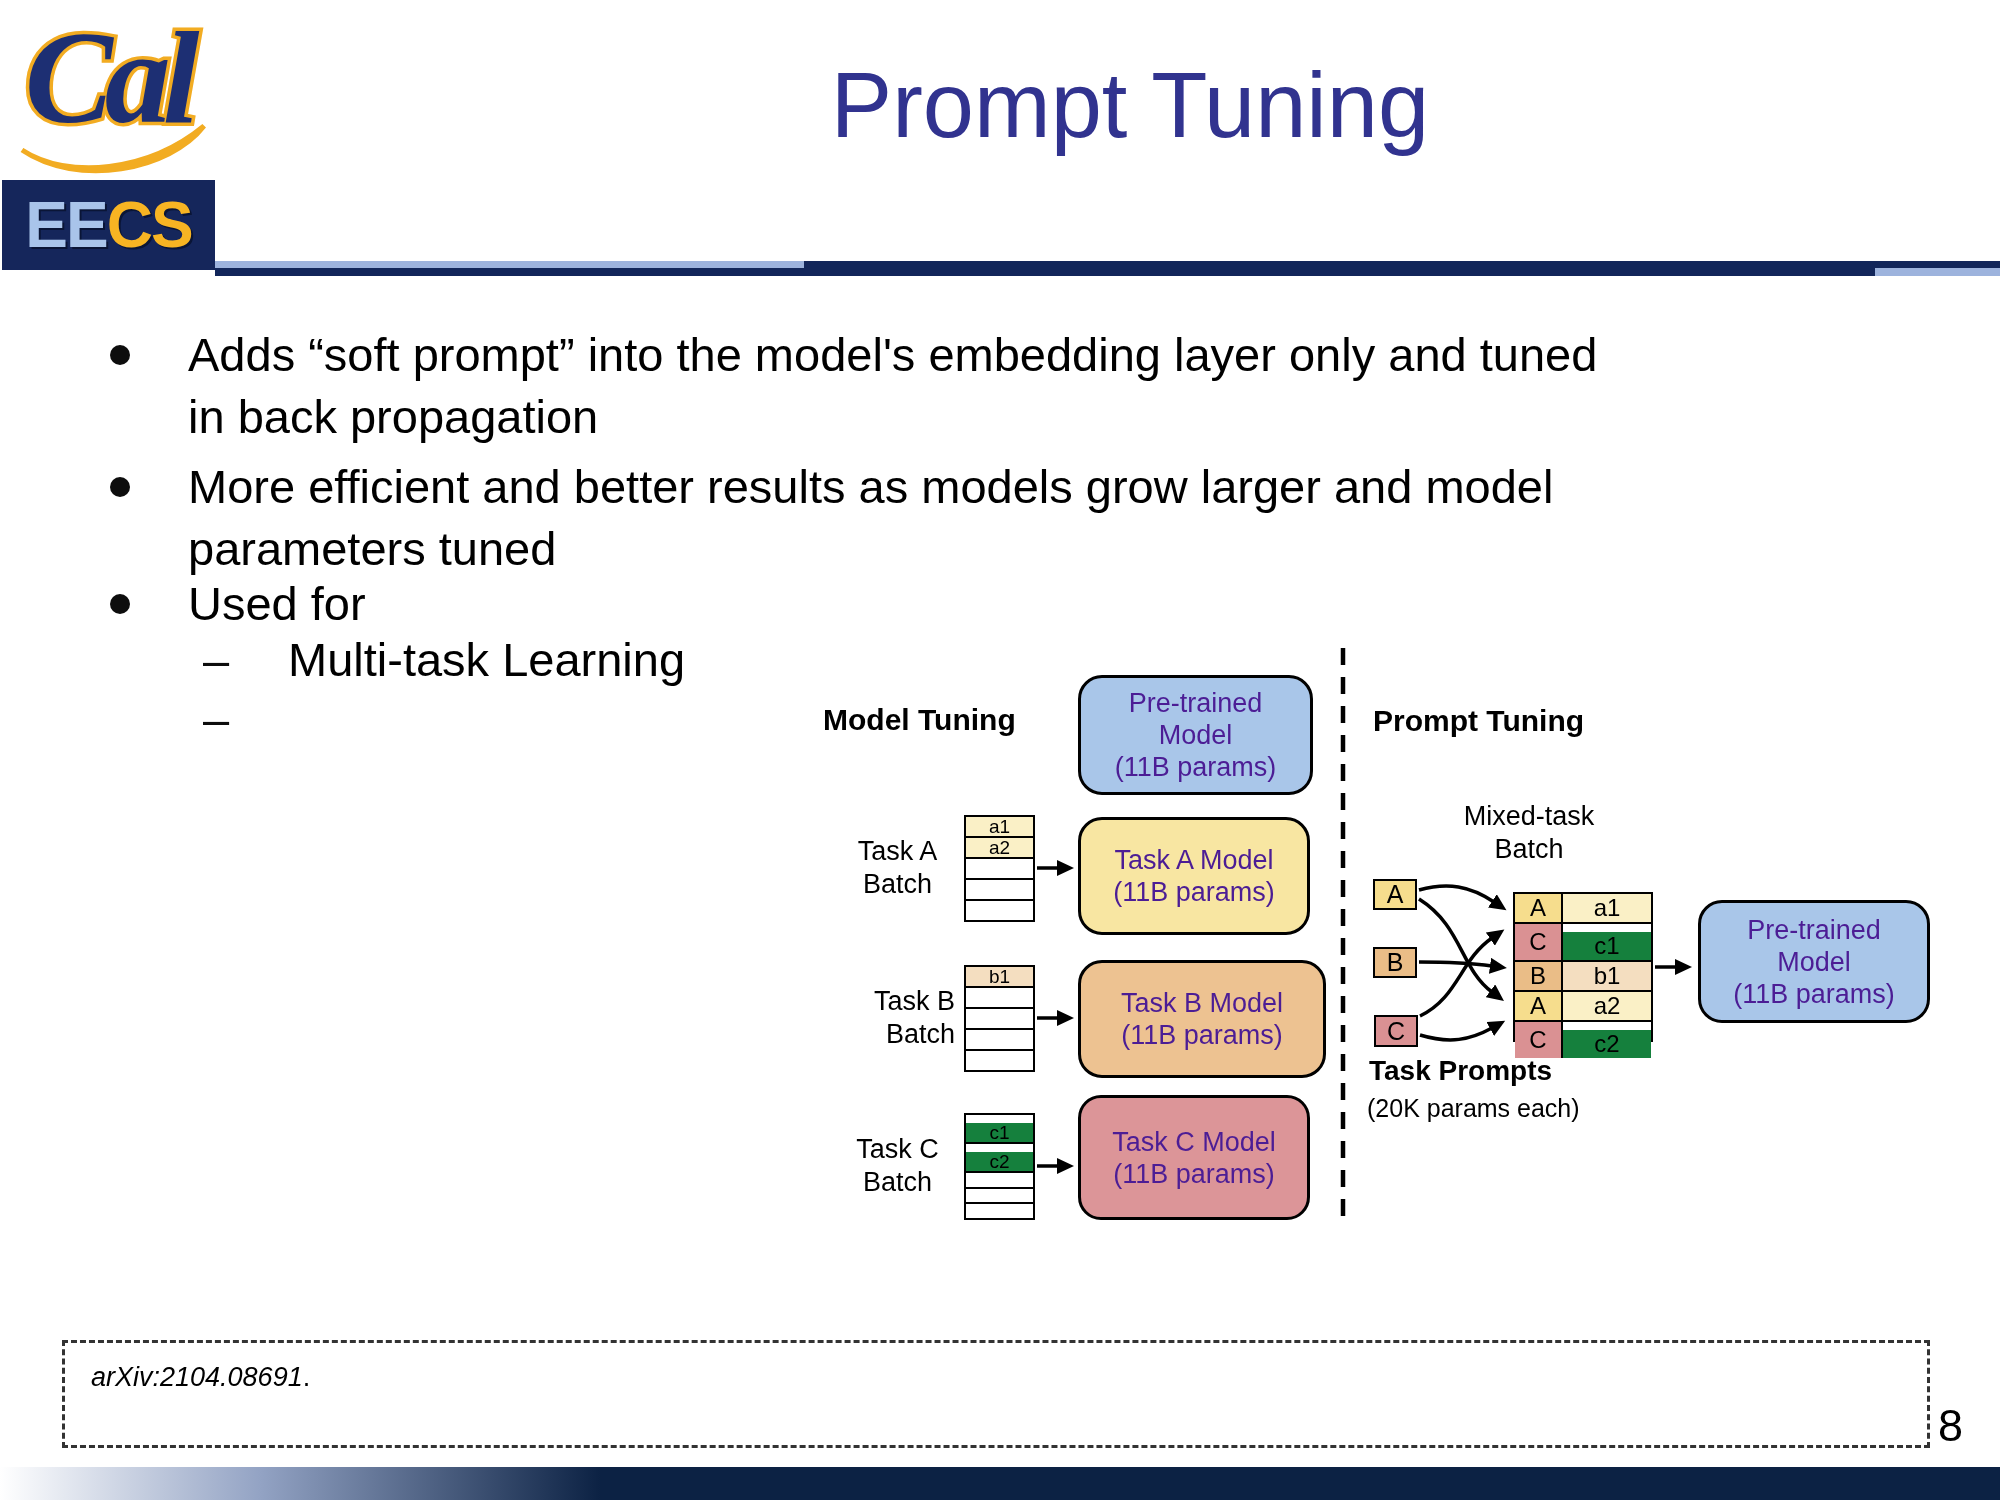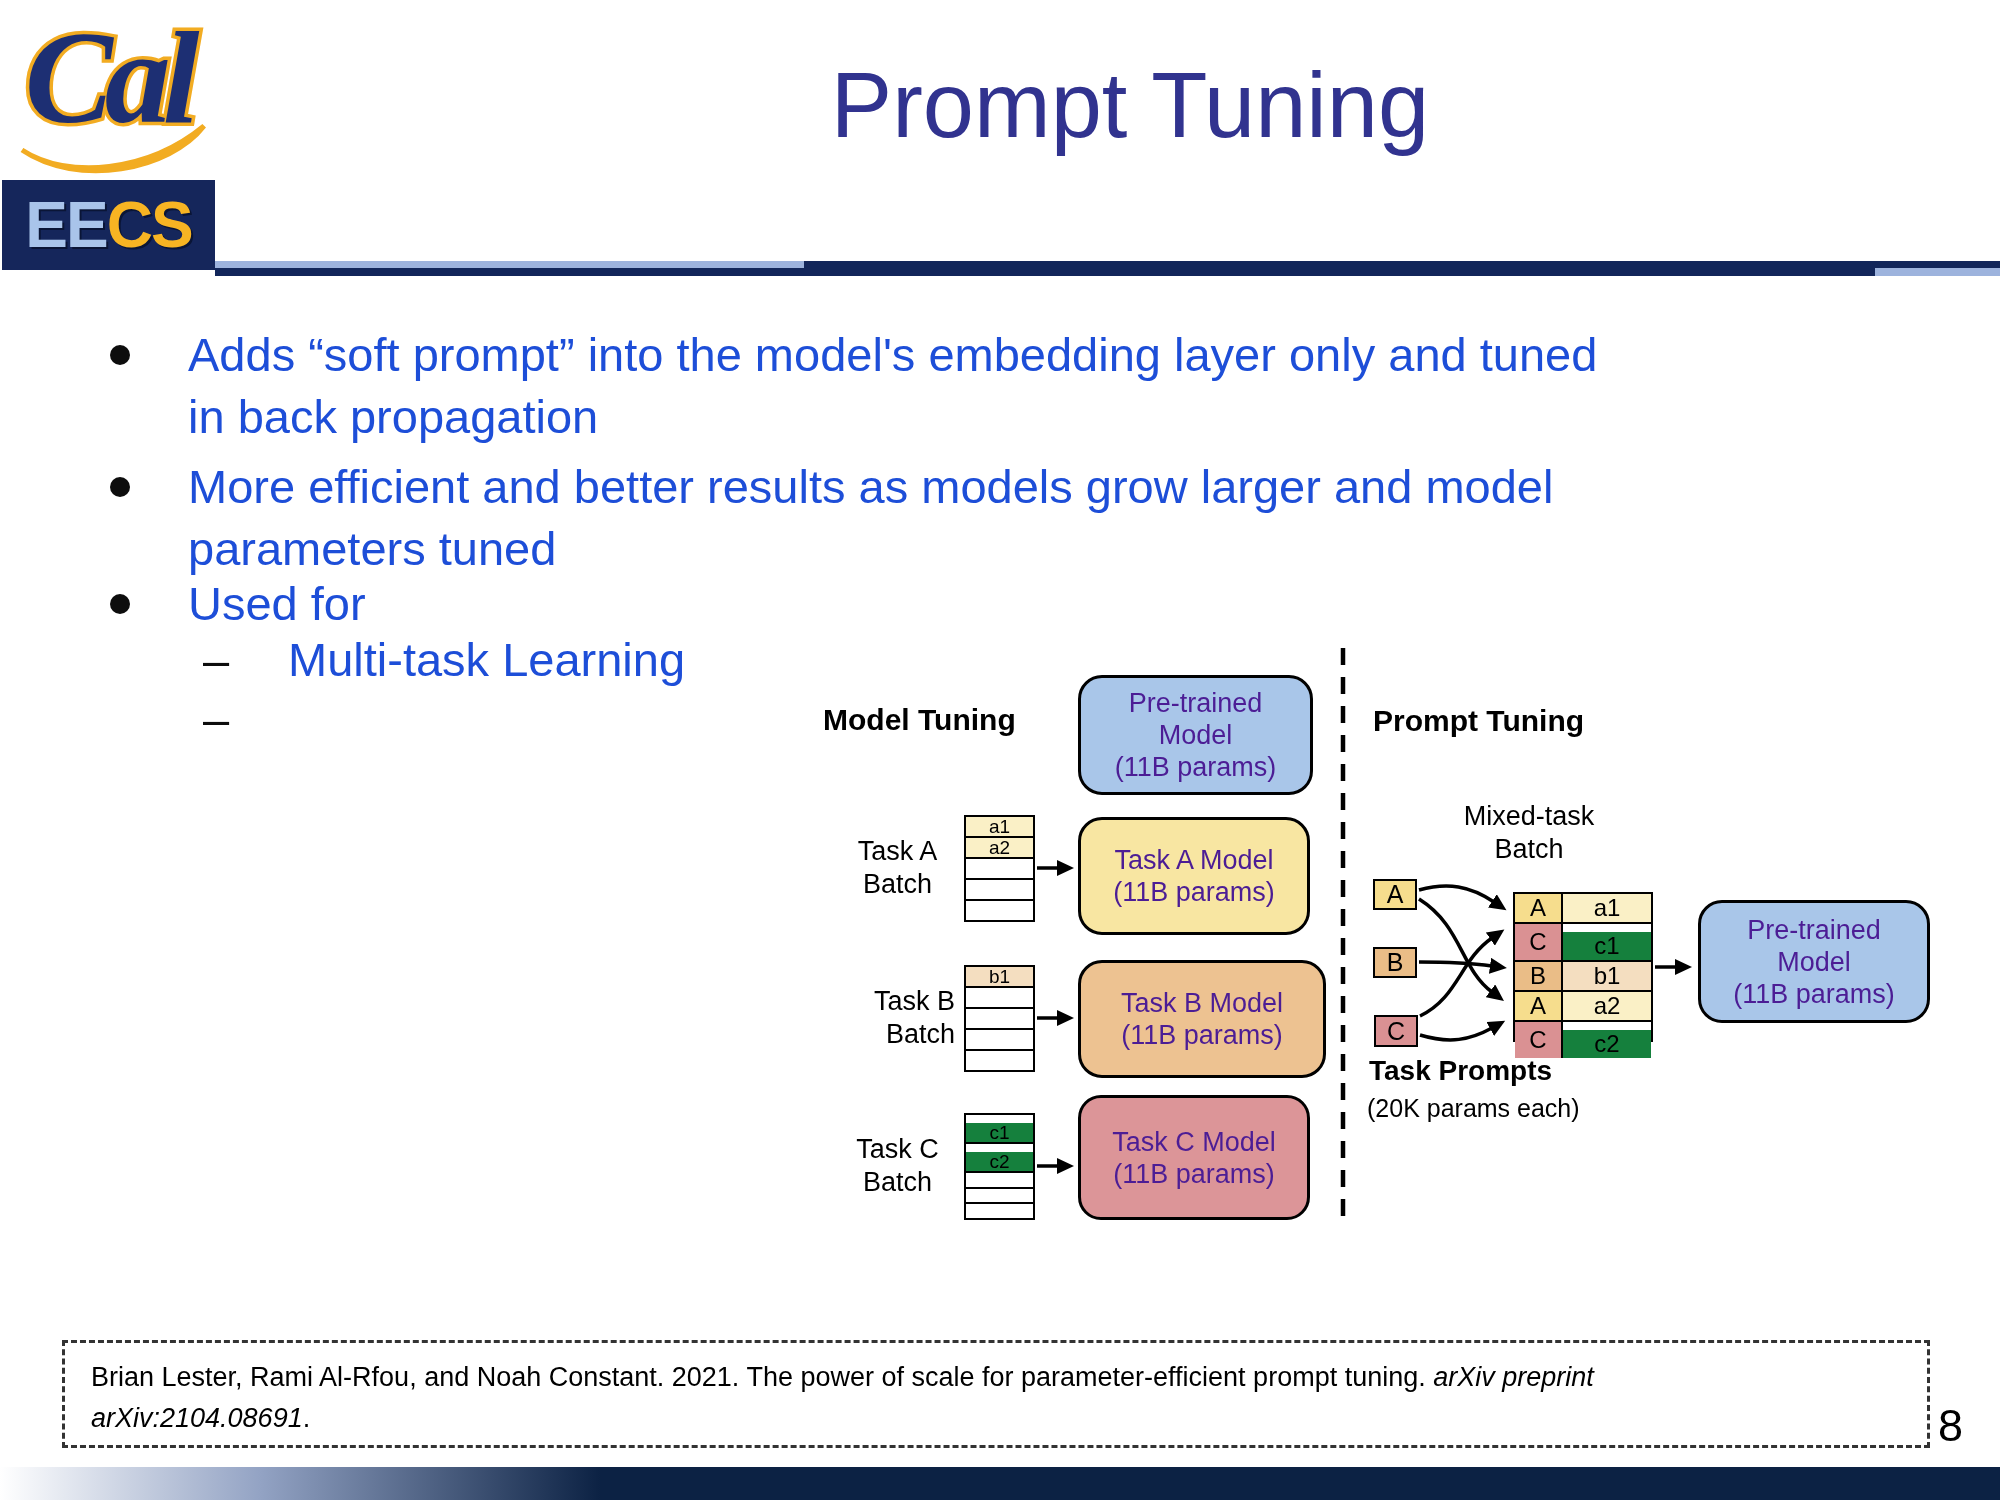--- a/index.html
+++ b/index.html
@@ -14,21 +14,21 @@
                text-shadow:2px 2px 0 #0a1536;}
   #eecs-banner .ee{color:#a9c4ea;} #eecs-banner .cs{color:#f7b423;}
   #rule-top{left:215px;top:261px;width:1785px;height:7px;
             background:linear-gradient(to right,#9db3dd 0 33%,#12265a 33% 100%);}
   #rule-bottom{left:215px;top:268px;width:1785px;height:8px;
             background:linear-gradient(to right,#12265a 0 93%,#9db3dd 93% 100%);}
   #slide-title{left:620px;top:50px;width:1020px;text-align:center;
                font-size:92px;line-height:110px;color:#31338f;}
 
   
-  .bl{font-size:47px;line-height:62px;white-space:nowrap;color:#1d4ed8;}
+  .bl{font-size:47px;line-height:62px;white-space:nowrap;color:#000000;}
   .dot{width:20px;height:20px;border-radius:50%;background:#0d0d0d;}
   .dash{font-size:47px;line-height:62px;color:#0d0d0d;}
 
   
   .fig-head{font-size:30px;font-weight:bold;white-space:nowrap;color:#000;}
   .fig-label{font-size:27px;line-height:33px;text-align:center;color:#000;}
   .dbox{border:3px solid #000;border-radius:24px;display:flex;flex-direction:column;
         align-items:center;justify-content:center;font-size:27px;line-height:32px;
         text-align:center;box-sizing:border-box;color:#4c1d95;}
   .stack{border:2.5px solid #000;box-sizing:border-box;display:flex;flex-direction:column;background:#fff;}
@@ -203,21 +203,20 @@
     <line x1="1037" y1="1166" x2="1059" y2="1166" stroke="#000" stroke-width="3.5" marker-end="url(#ah)"></line>
     <line x1="1655" y1="967" x2="1677" y2="967" stroke="#000" stroke-width="3.5" marker-end="url(#ah)"></line>
     <path d="M1419 890 C 1448 882, 1470 886, 1494 902" fill="none" stroke="#000" stroke-width="3.5" marker-end="url(#ah)"></path>
     <path d="M1419 899 C 1462 926, 1460 968, 1492 992" fill="none" stroke="#000" stroke-width="3.5" marker-end="url(#ah)"></path>
     <path d="M1419 962 C 1448 962, 1470 963, 1492 966" fill="none" stroke="#000" stroke-width="3.5" marker-end="url(#ah)"></path>
     <path d="M1420 1016 C 1458 998, 1460 960, 1492 938" fill="none" stroke="#000" stroke-width="3.5" marker-end="url(#ah)"></path>
     <path d="M1420 1035 C 1450 1044, 1470 1040, 1492 1028" fill="none" stroke="#000" stroke-width="3.5" marker-end="url(#ah)"></path>
   </svg>
 
   <div class="abs" id="citation-box">
-    <div><span>Brian Lester, Rami Al-Rfou, and Noah Constant. 2021. The power of scale for parameter-efficient prompt tuning. </span><span class="it">arXiv preprint</span></div>
     <div><span class="it">arXiv:2104.08691</span><span>.</span></div>
   </div>
 
   <div class="abs" id="page-number">8</div>
 
   <div class="abs" id="bottom-bar"></div>
 
 </div>
 
 </body></html>

